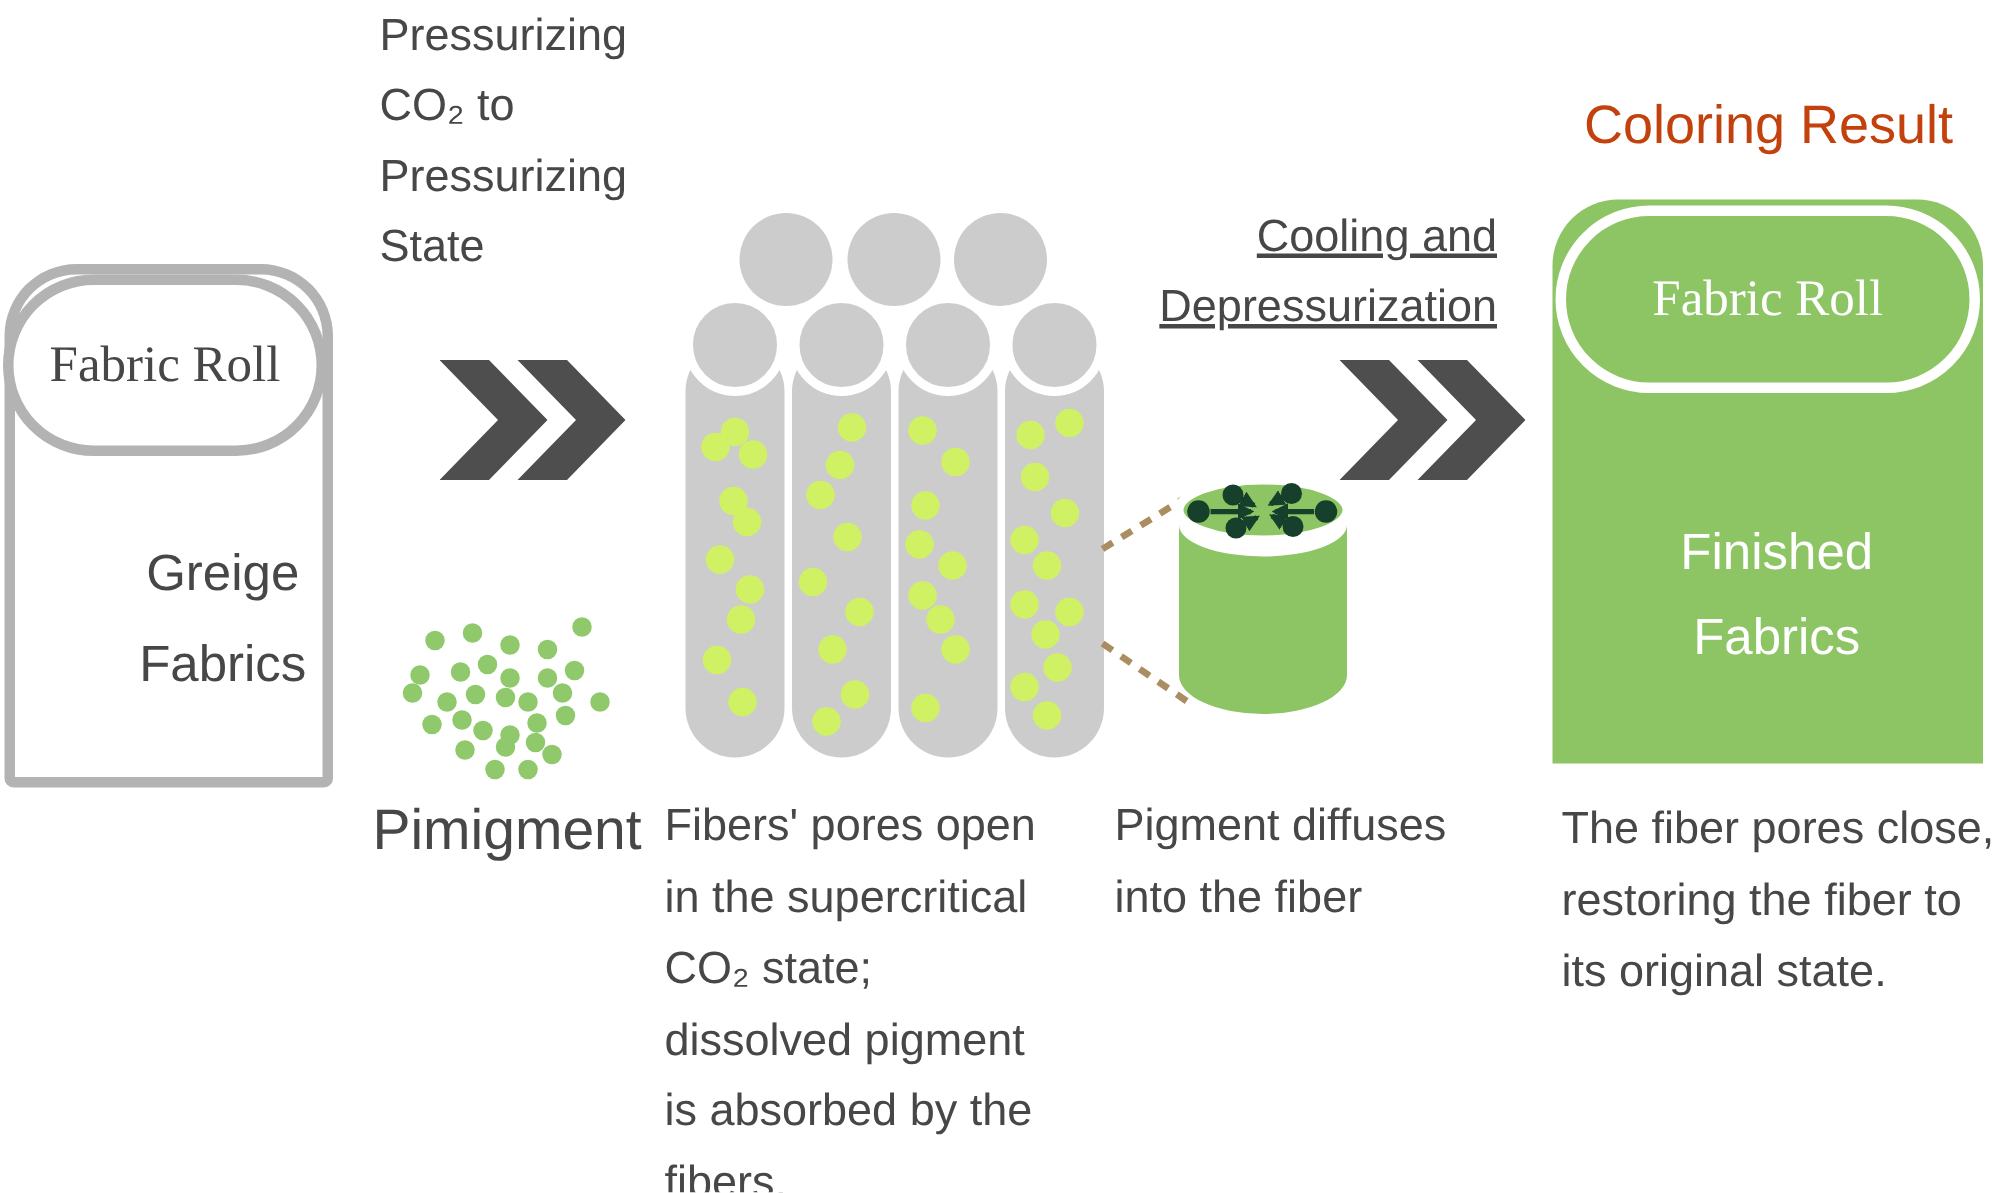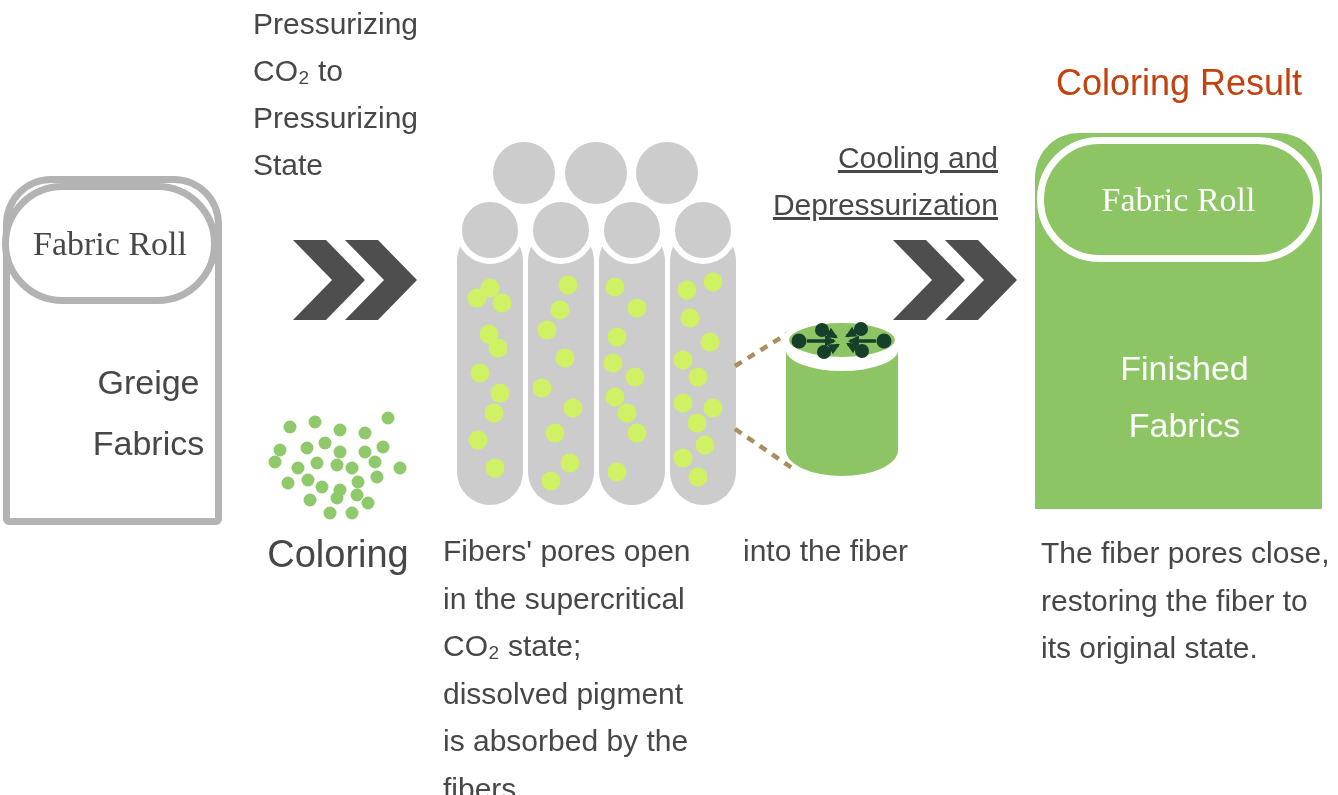--- a/index.html
+++ b/index.html
@@ -108,21 +108,21 @@
         <circle cx="358" cy="482" r="6.5"></circle>
         <circle cx="377" cy="477" r="6.5"></circle>
         <circle cx="310" cy="500" r="6.5"></circle>
         <circle cx="337" cy="498" r="6.5"></circle>
         <circle cx="357" cy="495" r="6.5"></circle>
         <circle cx="368" cy="503" r="6.5"></circle>
         <circle cx="330" cy="513" r="6.5"></circle>
         <circle cx="352" cy="513" r="6.5"></circle>
       </g>
   </svg>
-  <div class="abs pigment-label">Coloring</div>
+  <div class="abs pigment-label">Pimigment</div>
 
   <svg class="abs fiber-svg" width="300" height="372" viewBox="445 140 300 372">
 
     <g fill="#cccccc">
       <circle cx="524" cy="173" r="31"></circle>
       <circle cx="596" cy="173" r="31"></circle>
       <circle cx="667" cy="173" r="31"></circle>
     </g>
 
     <g fill="#cccccc">
@@ -238,20 +238,21 @@
   <div class="abs caption caption1">
     <div>Fibers' pores open</div>
     <div>in the supercritical</div>
     <div>CO₂ state;</div>
     <div>dissolved pigment</div>
     <div>is absorbed by the</div>
     <div>fibers.</div>
   </div>
 
   <div class="abs caption caption2">
+    <div>Pigment diffuses</div>
     <div>into the fiber</div>
   </div>
 
   <div class="abs result-title">Coloring Result</div>
   <div class="abs result-block"></div>
   <div class="abs pill result-pill">
     <span>Fabric Roll</span>
   </div>
   <div class="abs result-body-text">
     <div>Finished</div>

